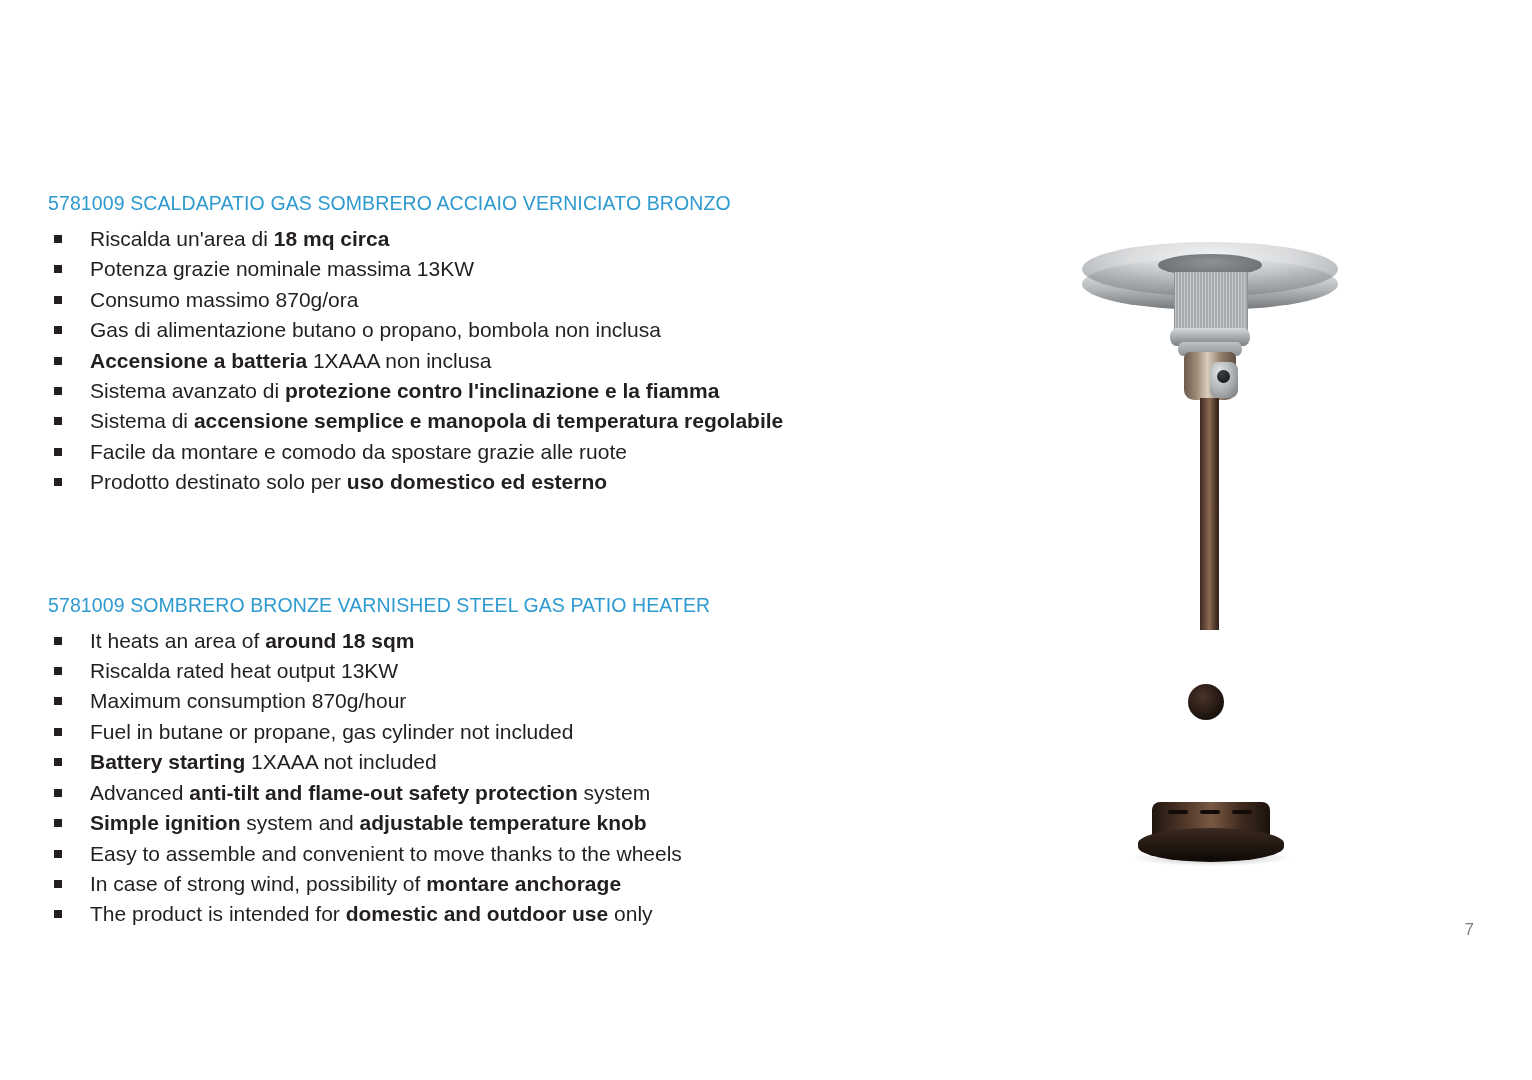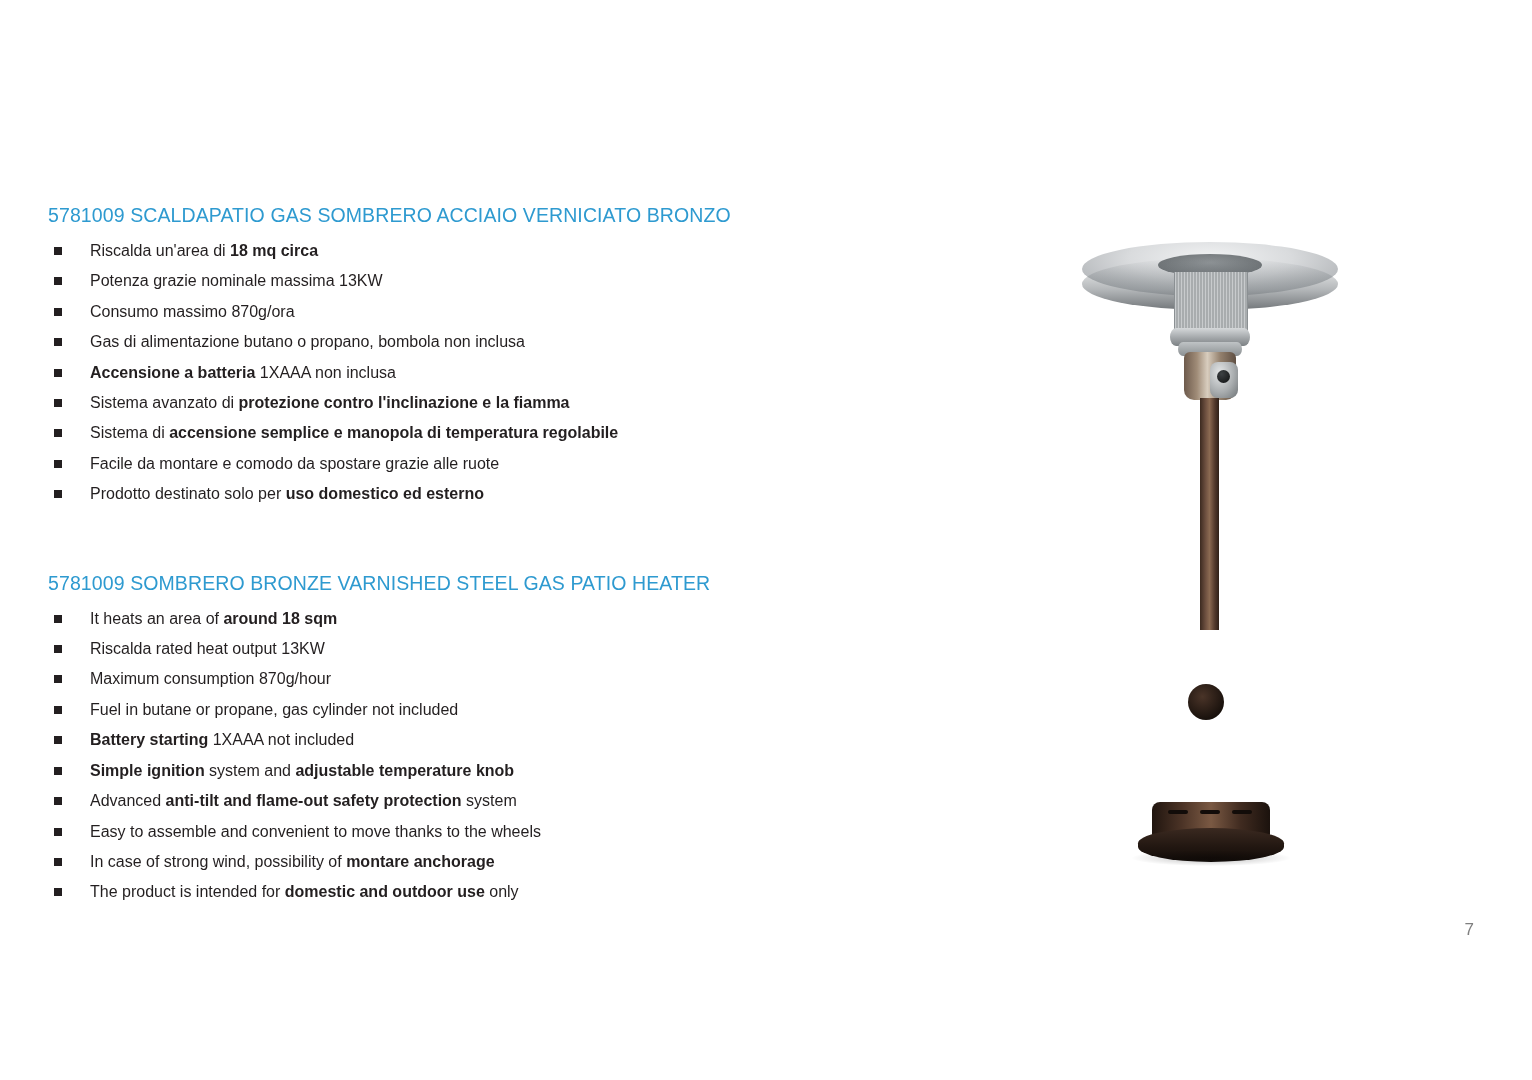--- a/index.html
+++ b/index.html
@@ -17,46 +17,46 @@
   }
 
   .page {
     position: absolute;
     inset: 0;
   }
 
   .content-col {
     position: absolute;
     left: 48px;
-    top: 204px;
+    top: 192px;
     width: 820px;
   }
 
   .section { margin-bottom: 0; }
-  .section + .section { margin-top: 62px; }
+  .section + .section { margin-top: 96px; }
 
   .section-title {
     color: #2e9ad0;
     font-size: 19.5px;
     letter-spacing: 0.1px;
     margin: 0 0 9px 0;
     font-weight: 400;
     white-space: nowrap;
   }
 
   ul.bullets {
     list-style: none;
     margin: 0;
     padding: 0;
   }
 
   ul.bullets li {
     position: relative;
     padding-left: 42px;
-    font-size: 16px;
+    font-size: 21px;
     line-height: 30.4px;
     color: #231f20;
     font-weight: 400;
     white-space: nowrap;
   }
 
   ul.bullets li .marker {
     position: absolute;
     left: 6px;
     top: 11px;
@@ -258,22 +258,22 @@
     </div>
 
     <div class="section">
       <h2 class="section-title">5781009 SOMBRERO BRONZE VARNISHED STEEL GAS PATIO HEATER</h2>
       <ul class="bullets">
         <li><span class="marker"></span><span>It heats an area of </span><b>around 18 sqm</b><span></span></li>
         <li><span class="marker"></span><span>Riscalda rated heat output 13KW</span><b></b><span></span></li>
         <li><span class="marker"></span><span>Maximum consumption 870g/hour</span><b></b><span></span></li>
         <li><span class="marker"></span><span>Fuel in butane or propane, gas cylinder not included</span><b></b><span></span></li>
         <li><span class="marker"></span><span></span><b>Battery starting </b><span>1XAAA not included</span></li>
+        <li><span class="marker"></span><span>Advanced </span><b>anti-tilt and flame-out safety protection</b><span> system</span></li>
         <li><span class="marker"></span><span></span><b>Simple ignition </b><span>system and </span><b>adjustable temperature knob</b></li>
-        <li><span class="marker"></span><span>Advanced </span><b>anti-tilt and flame-out safety protection</b><span> system</span></li>
         <li><span class="marker"></span><span>Easy to assemble and convenient to move thanks to the wheels</span><b></b><span></span></li>
         <li><span class="marker"></span><span>In case of strong wind, possibility of </span><b>montare anchorage</b><span></span></li>
         <li><span class="marker"></span><span>The product is intended for </span><b>domestic and outdoor use</b><span> only</span></li>
       </ul>
     </div>
 
   </div>
 
   <div class="heater">
     <div class="hood-top"></div>

